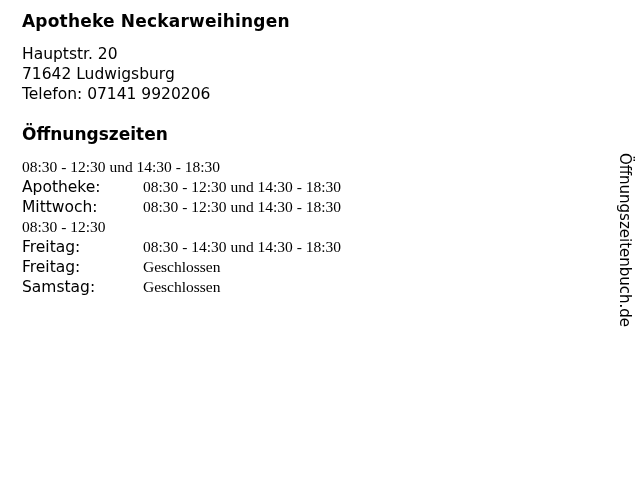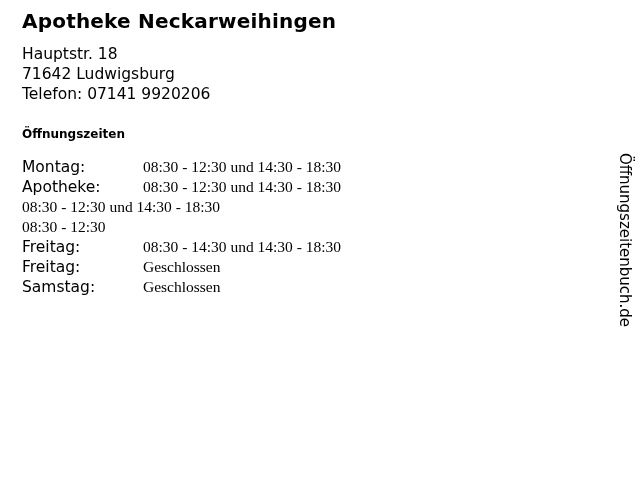--- a/index.html
+++ b/index.html
@@ -8,33 +8,33 @@
     width: 640px;
     height: 480px;
     background: #ffffff;
     color: #000000;
     font-family: "DejaVu Sans", "Liberation Sans", sans-serif;
     position: relative;
     overflow: hidden;
   }
   .content { padding: 9px 0 0 22px; }
   .page-title {
-    font-size: 20px;
+    font-size: 17px;
     font-weight: bold;
     line-height: 24px;
     margin: 0;
     letter-spacing: 0.2px;
   }
   .address {
     margin-top: 11px;
     font-size: 15.5px;
     line-height: 20px;
   }
   .hours-heading {
-    font-size: 12px;
+    font-size: 17px;
     font-weight: bold;
     line-height: 22px;
     margin: 19px 12px 12px 0;
   }
   .hours-row {
     display: flex;
     font-size: 15.5px;
     line-height: 20px;
   }
   .hours-day { width: 121px; flex: none; }
@@ -52,37 +52,37 @@
   }
 </style>
 </head>
 <body>
 
 <main class="content">
 
   <h1 class="page-title">Apotheke Neckarweihingen</h1>
 
   <div class="address">
-    <div>Hauptstr. 18</div>
+    <div>Hauptstr. 20</div>
     <div>71642 Ludwigsburg</div>
     <div>Telefon: 07141 9920206</div>
   </div>
 
   <h2 class="hours-heading">Öffnungszeiten</h2>
 
   <div class="hours">
     <div class="hours-row">
-      <span class="hours-day">Montag:</span>
       <span class="hours-time">08:30 - 12:30 und 14:30 - 18:30</span>
     </div>
     <div class="hours-row">
       <span class="hours-day">Apotheke:</span>
       <span class="hours-time">08:30 - 12:30 und 14:30 - 18:30</span>
     </div>
     <div class="hours-row">
+      <span class="hours-day">Mittwoch:</span>
       <span class="hours-time">08:30 - 12:30 und 14:30 - 18:30</span>
     </div>
     <div class="hours-row">
       <span class="hours-time">08:30 - 12:30</span>
     </div>
     <div class="hours-row">
       <span class="hours-day">Freitag:</span>
       <span class="hours-time">08:30 - 14:30 und 14:30 - 18:30</span>
     </div>
     <div class="hours-row">

